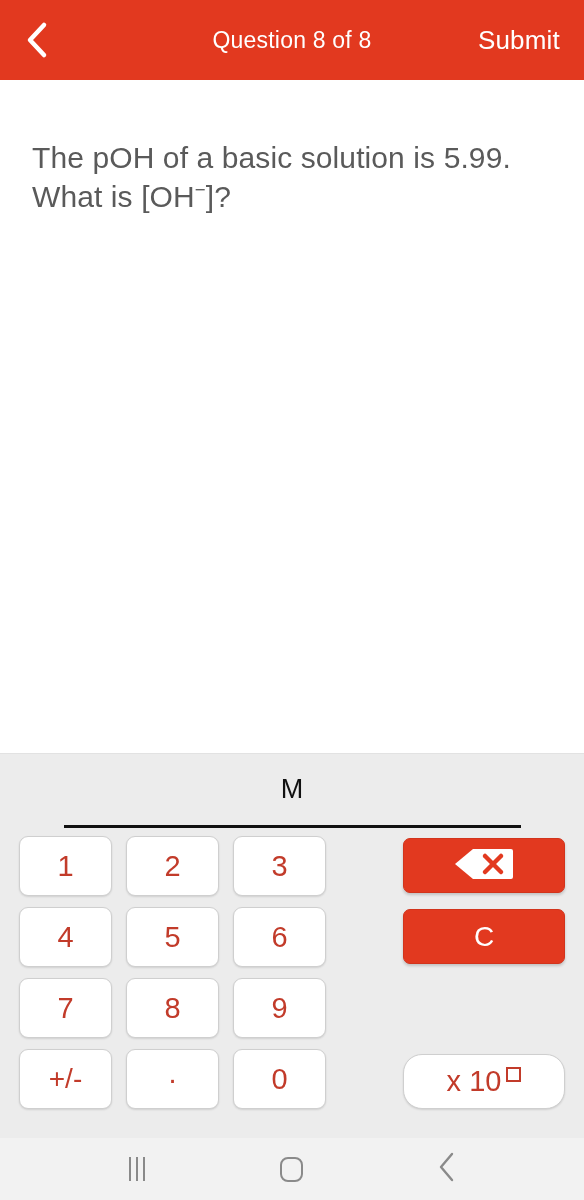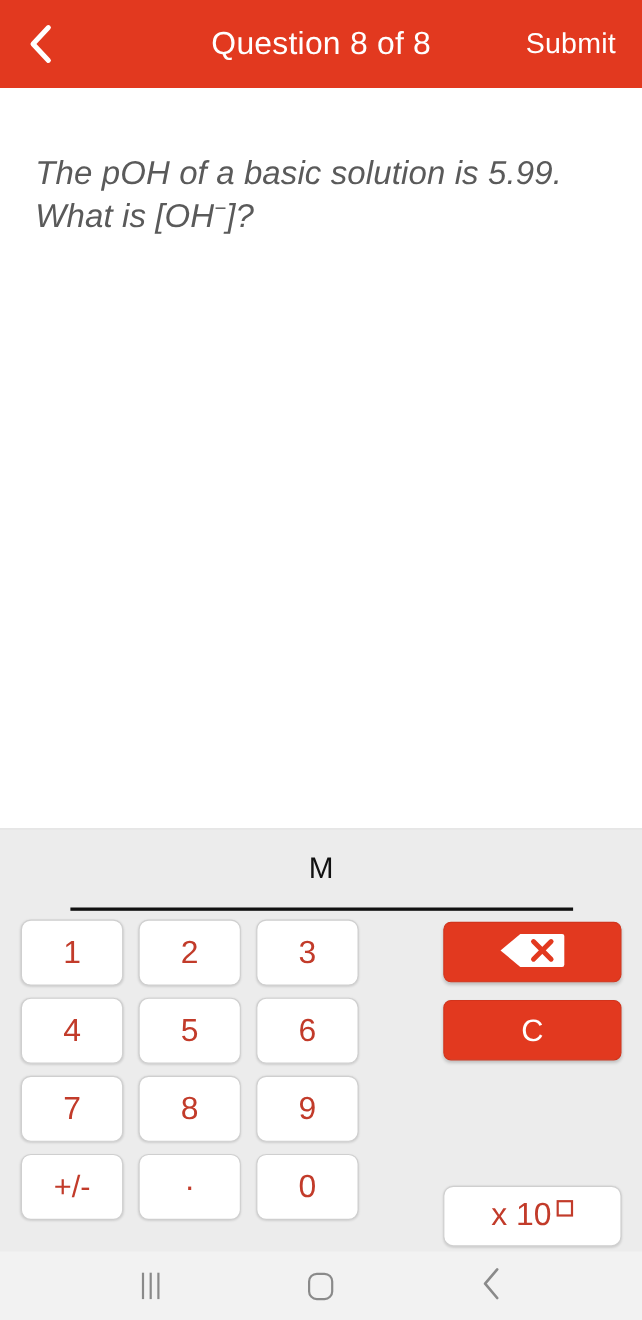--- a/index.html
+++ b/index.html
@@ -39,21 +39,21 @@
     align-items: center;
     justify-content: center;
   }
   .back-btn svg { display: block; }
   .header-title {
     position: absolute;
     left: 0;
     right: 0;
     text-align: center;
     color: #ffffff;
-    font-size: 29px;
+    font-size: 23px;
     letter-spacing: 0.2px;
   }
   .submit-btn {
     position: absolute;
     right: 22px;
     top: 50%;
     transform: translateY(-50%);
     color: #ffffff;
     font-size: 26px;
     letter-spacing: 0.2px;
@@ -68,21 +68,20 @@
     flex: 1 1 auto;
     background: #ffffff;
     padding: 58px 32px 0 32px;
   }
   .question-text {
     color: #5a5a5a;
     font-size: 30px;
     line-height: 1.30;
     letter-spacing: 0.1px;
     max-width: 520px;
-    font-style: italic;
   }
   .question-text sup {
     font-size: 0.62em;
     vertical-align: super;
     line-height: 0;
   }
 
   
   .calculator {
     background: #ececec;
@@ -172,24 +171,24 @@
   }
   .key-red {
     background: #e2391f;
     border: 1px solid #d2341c;
     color: #ffffff;
     box-shadow: 0 2px 3px rgba(0,0,0,0.18);
   }
   .key-backspace { margin-top: 2px; }
   .key-clear { margin-top: 16px; font-size: 28px; }
   .key-exp {
-    margin-top: 114px;
+    margin-top: 90px;
     background: #ffffff;
     border: 1px solid #cfcfcf;
-    border-radius: 9px;
+    border-radius: 19px;
     color: #c23b2a;
     font-size: 29px;
     box-shadow: 0 1px 2px rgba(0,0,0,0.12);
   }
   .key-exp .exp-box {
     display: inline-block;
     width: 15px;
     height: 15px;
     border: 2px solid #c23b2a;
     margin-left: 5px;

